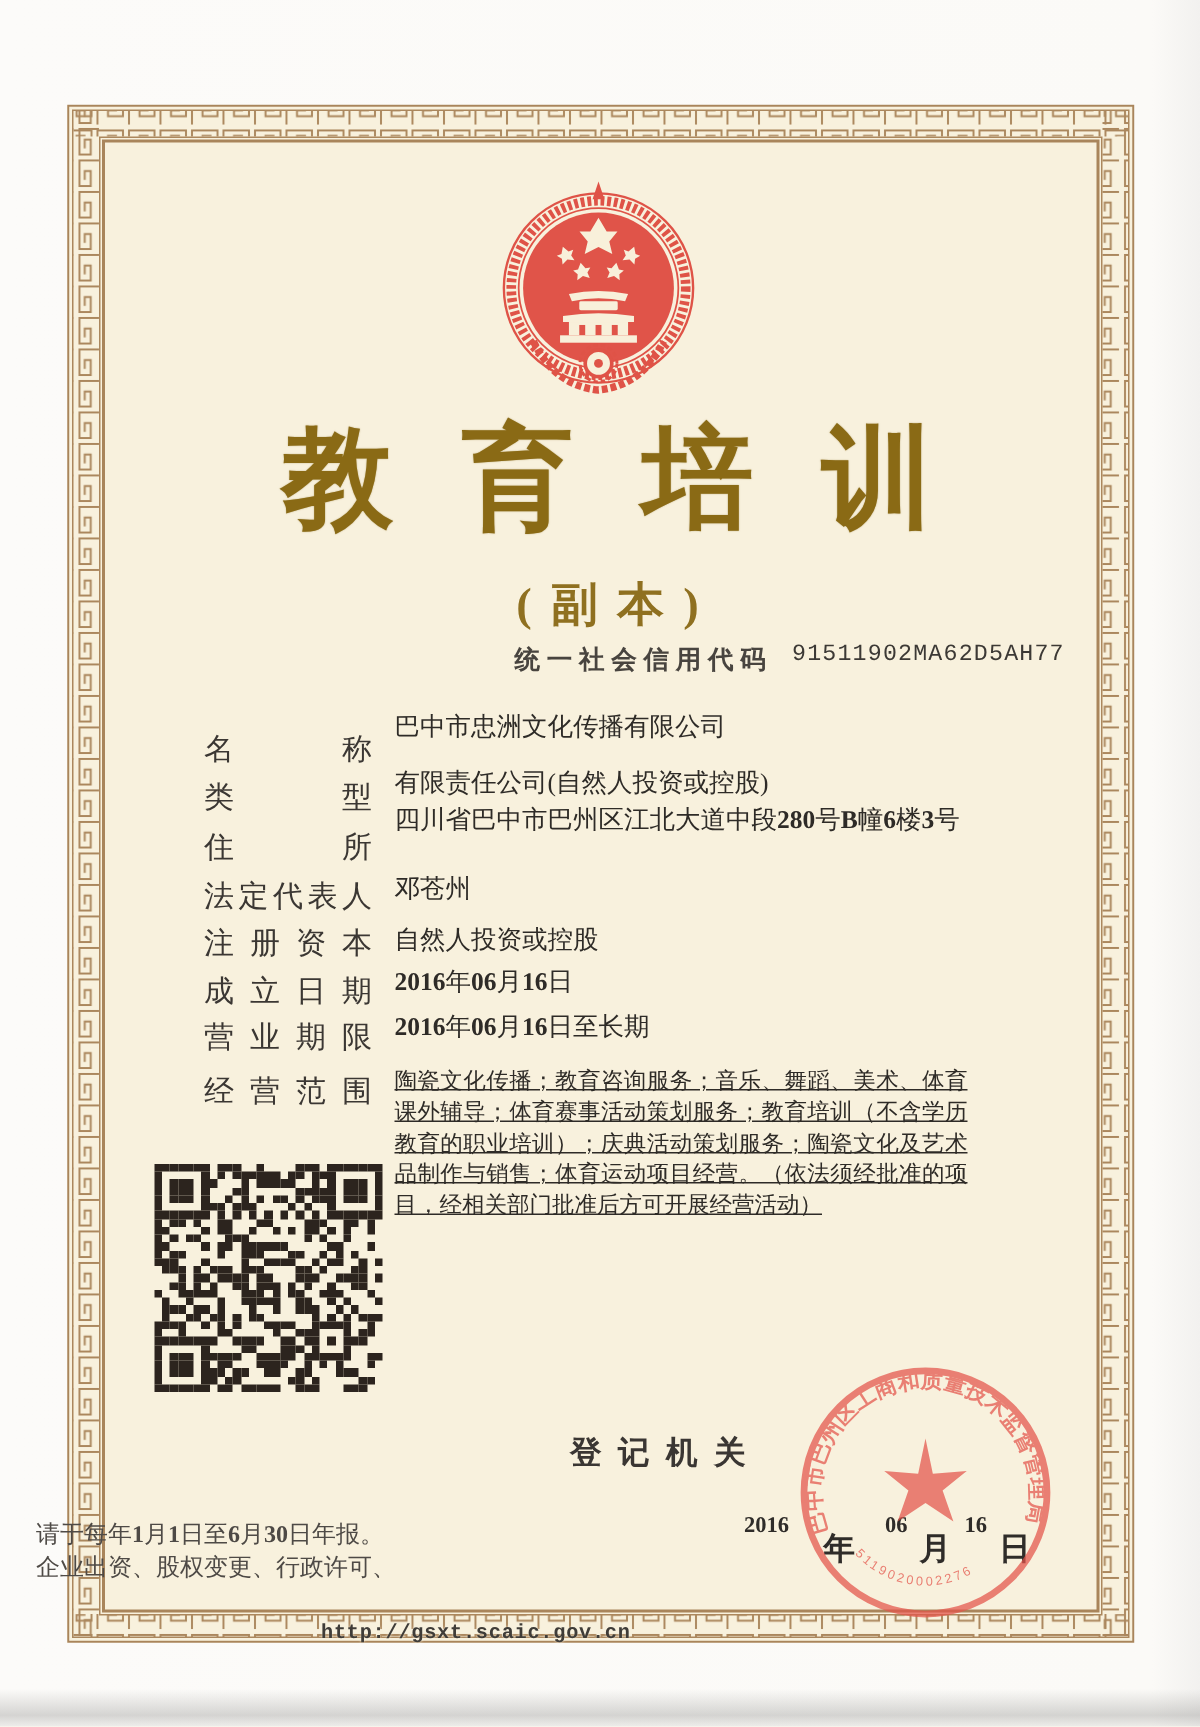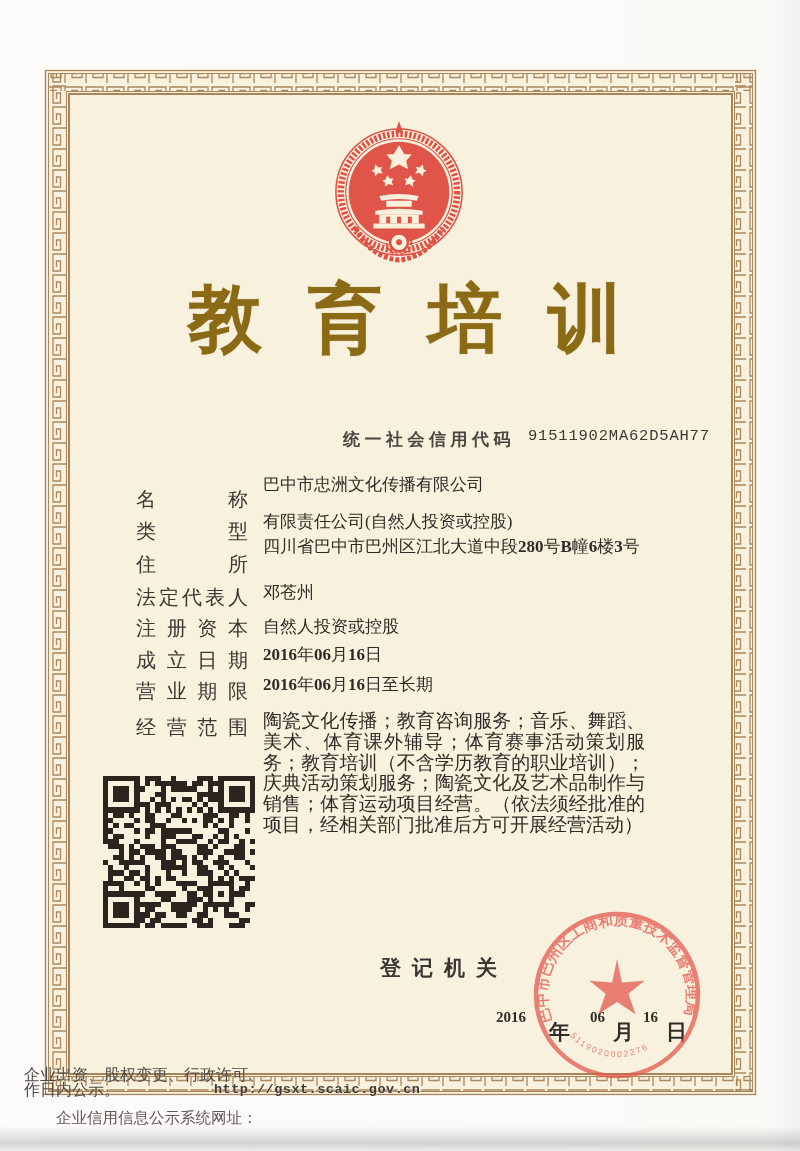--- a/index.html
+++ b/index.html
@@ -15,34 +15,34 @@
          color:#8f7020;letter-spacing:13px;padding-left:13px;box-sizing:border-box;z-index:2;font-weight:600;}
   .codeline{position:absolute;left:0;top:428px;width:800px;z-index:2;}
   .codelabel{position:absolute;left:343px;top:0;font-size:17px;letter-spacing:4.5px;color:#48443f;font-weight:600;font-family:"Liberation Sans",sans-serif;}
   .codeval{position:absolute;left:528px;top:-1px;font-size:15.5px;letter-spacing:.8px;color:#3c3935;font-family:"Liberation Mono",monospace;}
   .row{position:absolute;left:0;width:800px;z-index:2;}
   .lbl{position:absolute;left:136px;width:112px;font-size:20px;color:#3b3733;
        text-align:justify;text-align-last:justify;font-weight:500;font-family:"Liberation Serif",serif;}
   .val{position:absolute;left:263px;width:380px;font-size:17px;color:#2e2b27;line-height:21px;}
   .r1{top:486px}.r2{top:518px}.r3{top:551px}.r4{top:584px}.r5{top:615px}.r6{top:647px}.r7{top:678px}.r8{top:714px}
   .v1{top:-12px}.v2{top:-7px}.v3{top:-15px}.v4{top:-2px}.v5{top:1px}.v6{top:-3px}.v7{top:-4px}
-  .v8{top:-3px;font-size:19px;line-height:20.8px;width:382px;text-align:justify;}
+  .v8{top:-3px;font-size:15px;line-height:20.8px;width:382px;text-align:justify;text-decoration:underline;}
   .val b,.notice b,.dnum{font-weight:700;}
   .wm{position:absolute;left:206px;top:601px;z-index:6;font-family:"Liberation Sans",sans-serif;
       font-weight:700;font-size:29px;letter-spacing:-1.5px;color:#f2150a;opacity:.88;white-space:nowrap;}
   .qr{position:absolute;left:103px;top:776px;width:152px;height:152px;z-index:2;display:grid;
       grid-template-columns:repeat(29,1fr);grid-template-rows:repeat(29,1fr);}
   .qr i{background:#2c241e;display:block;}
   .regauth{position:absolute;left:380px;top:954px;font-size:21px;letter-spacing:11px;color:#3a3633;font-weight:600;z-index:2;}
   .dt{position:absolute;z-index:2;color:#2f2c29;}
   .dnum{font-size:15px;font-family:"Liberation Serif",serif;}
   .dunit{font-size:21px;font-weight:700;}
   .stamp{position:absolute;left:529px;top:907px;width:176px;height:176px;z-index:4;}
   .notice{position:absolute;left:24px;width:320px;font-size:16px;line-height:21.5px;color:#4e4a46;z-index:3;}
-  .n1{top:1013px}.n2{top:1064px}.n3{top:1057px}.n4{top:1079px}
+  .n1{top:1013px}.n2{top:1035px}.n3{top:1057px}.n4{top:1079px}
   .weblabel{position:absolute;left:56px;top:1108px;font-size:15.5px;color:#5c5854;z-index:2;}
   .weburl{position:absolute;left:214px;top:1082px;font-size:13.5px;letter-spacing:.5px;color:#3f3c38;
       font-family:"Liberation Mono",monospace;font-weight:700;z-index:3;text-shadow:0 0 2px #f6efdc;}
   .supervision{position:absolute;left:497px;top:1104px;font-size:14.5px;color:#454240;z-index:2;}
   .scan-shadow{position:absolute;left:0;top:1126px;width:800px;height:25px;z-index:7;
       background:linear-gradient(to bottom,rgba(120,120,118,0) 0%,rgba(110,110,108,.28) 70%,rgba(140,140,138,.12) 100%);}
 </style>
 </head>
 <body>
 
@@ -90,20 +90,21 @@
     <rect x="68" y="105" width="4" height="7" fill="#e05449"></rect>
     <rect x="79" y="105" width="4" height="7" fill="#e05449"></rect>
     <rect x="44" y="112" width="52" height="5" fill="#f8f0da"></rect>
     <path d="M26,116 Q40,146 70,149 Q100,146 114,116" fill="none" stroke="#df5347" stroke-width="5" stroke-dasharray="4 2"></path>
     <circle cx="70" cy="131" r="12.5" fill="none" stroke="#df5347" stroke-width="2" stroke-dasharray="3 2"></circle>
     <circle cx="70" cy="131" r="9" fill="#f8f0da" stroke="#df5347" stroke-width="2.5"></circle>
     <circle cx="70" cy="131" r="3" fill="#df5347"></circle>
   </svg>
 
   <h1 class="title">教育培训</h1>
+  <div class="subtitle">(副本)</div>
 
   <div class="codeline">
     <span class="codelabel">统一社会信用代码</span>
     <span class="codeval">91511902MA62D5AH77</span>
   </div>
 
   <div class="row r1">
     <span class="lbl">名称</span>
     <span class="val v1 numb">巴中市忠洲文化传播有限公司</span>
   </div>
@@ -596,20 +597,19 @@
         <textPath href="#sealArc" textLength="266" lengthAdjust="spacingAndGlyphs">巴中市巴州区工商和质量技术监督管理局</textPath>
       </text>
       <polygon fill="#e4544a" points="88,52 92.9,75.5 115.5,73.7 99.4,86.7 106.6,107.3 88,95 69.4,107.3 76.6,86.7 60.5,73.7 83.1,75.5"></polygon>
       <path id="sealNum" d="M 41,129 A 63,63 0 0 0 135,129" fill="none"></path>
       <text font-size="8.5" fill="#e4544a" letter-spacing="2" font-family="Liberation Sans, sans-serif">
         <textPath href="#sealNum">5119020002276</textPath>
       </text>
     </g>
   </svg>
 
+  <div class="notice n1 numb">请于每年<b>1</b>月<b>1</b>日至<b>6</b>月<b>30</b>日年报。</div>
   <div class="notice n2 numb">企业出资、股权变更、行政许可、</div>
-  <div class="notice n4 numb">作日内公示。</div>
-
-  <div class="weblabel">企业信用信息公示系统网址：</div>
+
   <div class="weburl">http://gsxt.scaic.gov.cn</div>
 
   <div class="scan-shadow"></div>
 </div>
 
 </body></html>

